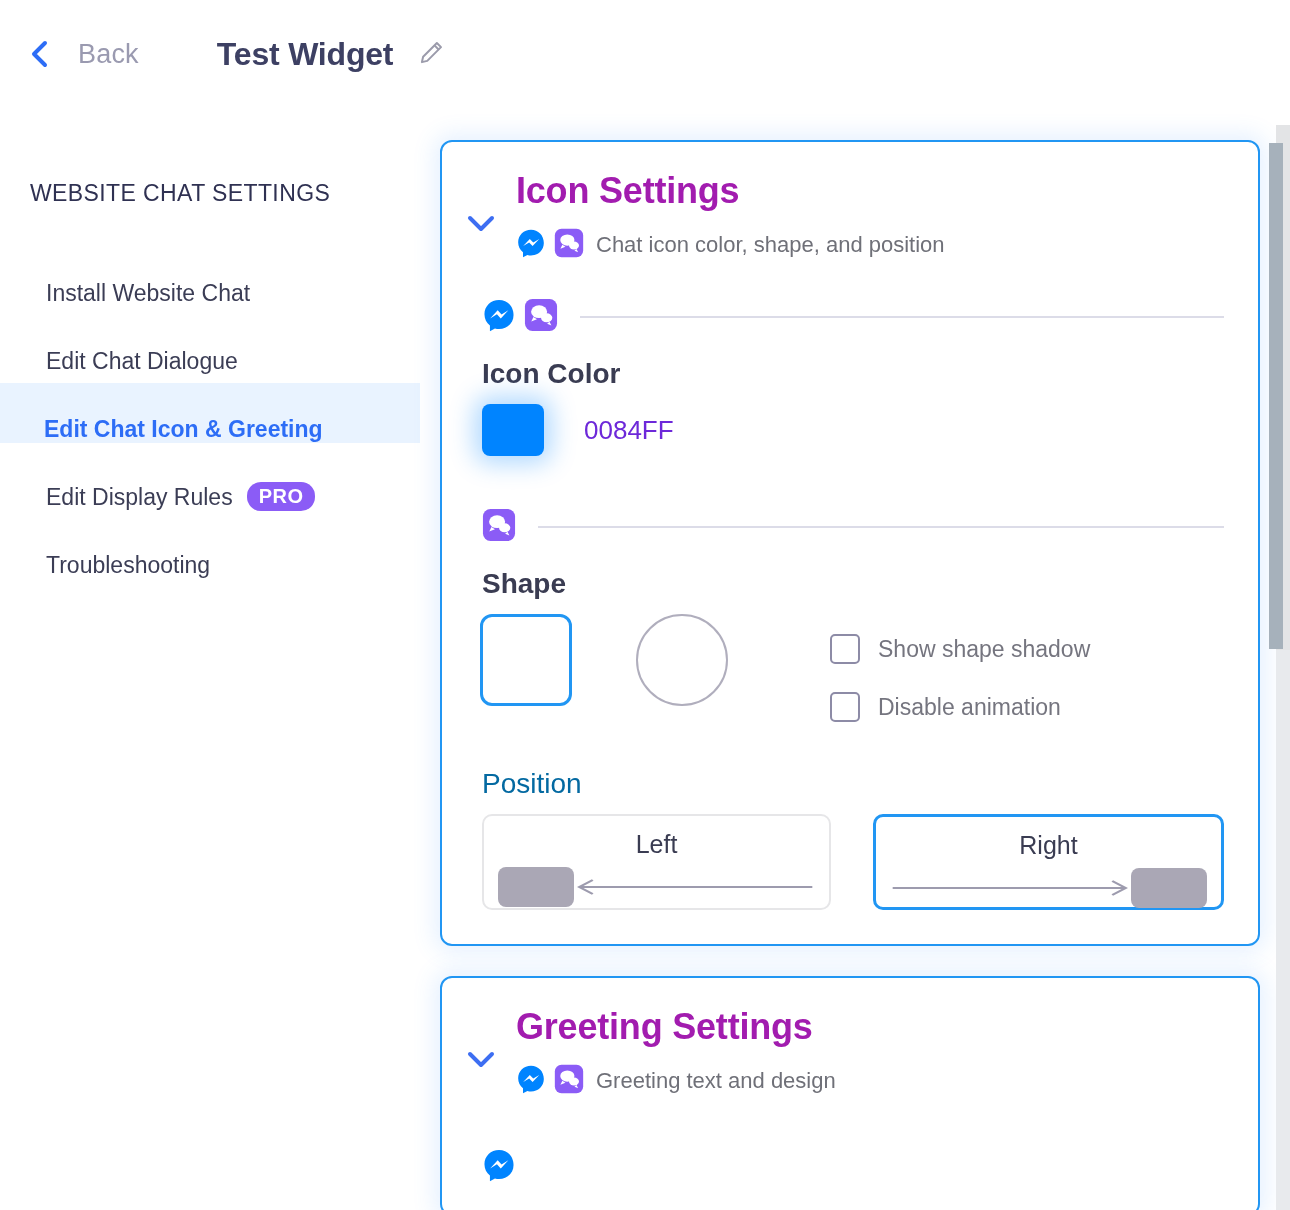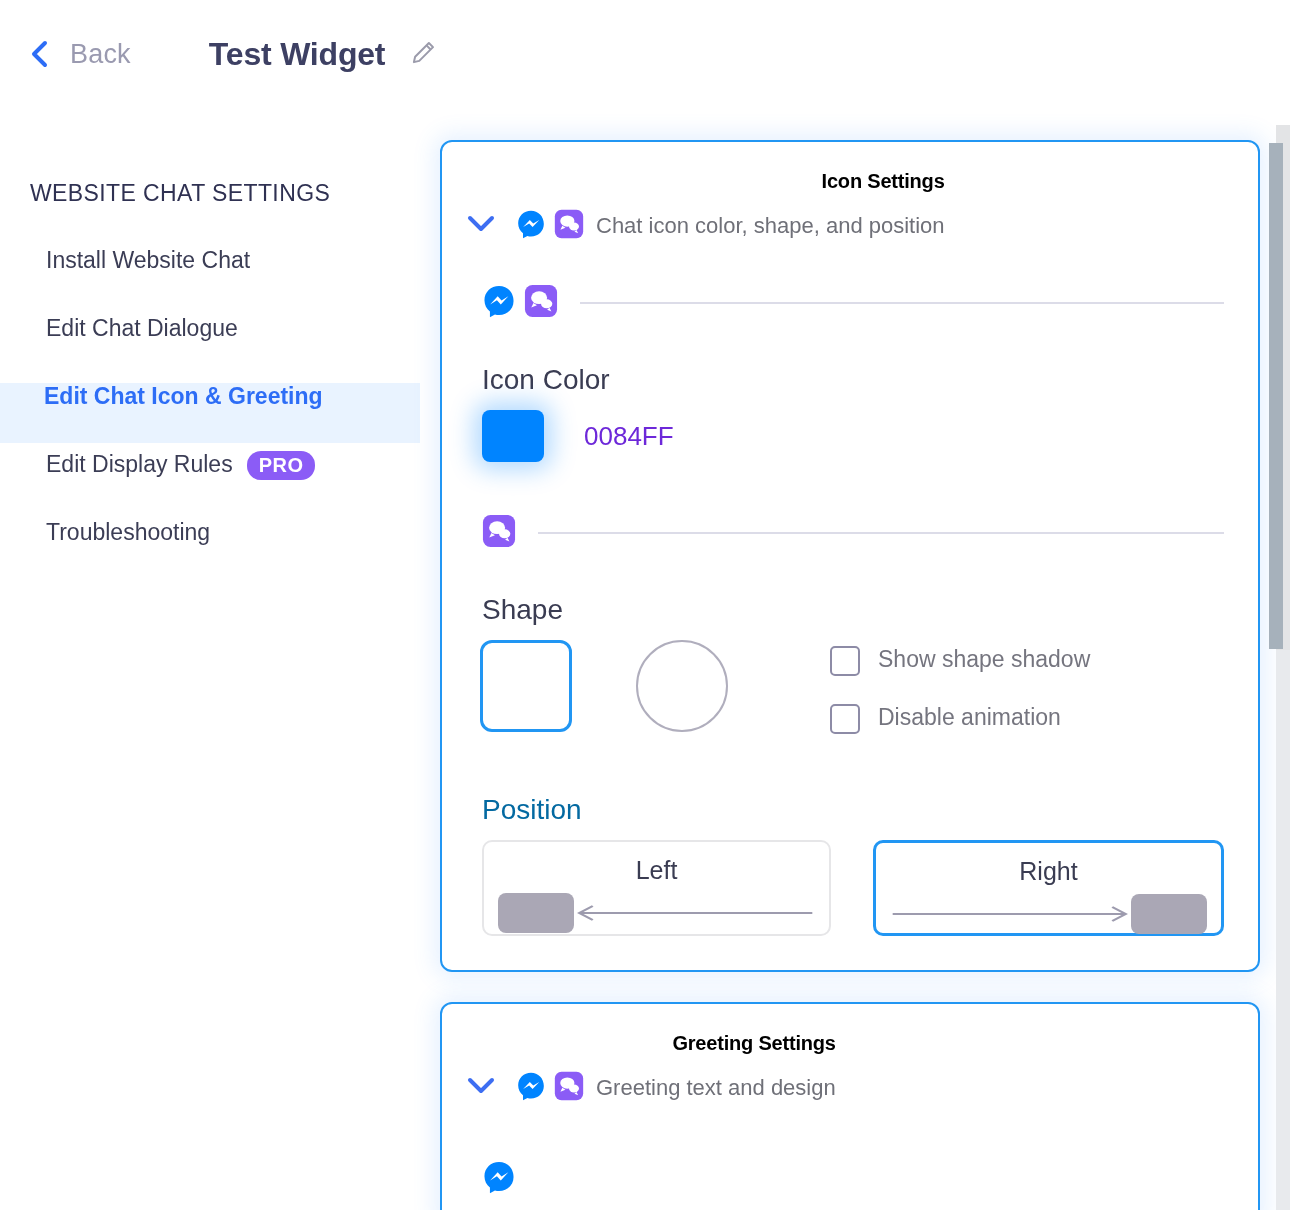--- a/index.html
+++ b/index.html
@@ -10,39 +10,39 @@
     overflow: hidden;
   }
   #root { position: relative; width: 1290px; height: 1210px; overflow: hidden; }
 
   
   .header {
     position: absolute; top: 0; left: 0; width: 1290px; height: 108px;
     display: flex; align-items: center;
   }
   .back-btn {
-    display: flex; align-items: center; gap: 20px;
+    display: flex; align-items: center; gap: 28px;
     margin-left: 28px; cursor: pointer;
   }
   .chevron-left { width: 22px; height: 30px; display: block; }
   .back-label { font-size: 27px; color: #9a9ab0; letter-spacing: .2px; }
   .page-title {
     margin-left: 78px;
     font-size: 32px; font-weight: bold; color: #3d4063; letter-spacing: -.2px;
   }
   .pencil-icon { margin-left: 22px; width: 30px; height: 30px; display: block; cursor: pointer; }
 
   
   .sidebar { position: absolute; left: 0; top: 180px; width: 420px; }
   .sidebar-title {
     font-size: 23px; font-weight: normal; color: #2f3152;
     letter-spacing: .4px; margin-left: 30px; margin-bottom: 40px;
   }
   .side-item {
-    height: 60px; display: flex; align-items: flex-start;
+    height: 60px; display: flex; align-items: flex-end;
     padding-left: 46px; font-size: 23px; color: #3b3d55;
     cursor: pointer;
   }
   .side-item.active { background: #e9f3ff; color: #2d6df6; font-weight: bold; padding-left: 44px; }
   .side-item .pro-badge {
     margin-left: 14px; background: #8b5cf6; color: #ffffff;
     font-size: 20px; font-weight: bold; letter-spacing: .5px;
     border-radius: 14px; padding: 4px 12px 5px; line-height: 1;
   }
   .gap-8 { height: 8px; }
@@ -53,32 +53,32 @@
   .card {
     position: relative;
     border: 2px solid #2196f3; border-radius: 12px;
     background: #ffffff;
     box-shadow: 0 0 22px 6px rgba(64,150,255,.13);
     margin-bottom: 30px;
   }
   .card-head { display: flex; align-items: flex-start; padding: 28px 0 24px 18px; }
   .chev-down { width: 42px; height: 42px; margin-top: 32px; flex: 0 0 auto; cursor: pointer; }
   .card-head-text { margin-left: 14px; }
-  .card-title { font-size: 20px; font-weight: bold; color: #000000; letter-spacing: -.2px; text-align: right; }
+  .card-title { font-size: 36px; font-weight: bold; color: #a21caf; letter-spacing: -.2px; }
   .card-sub-row { display: flex; align-items: center; margin-top: 16px; }
   .card-sub { font-size: 22px; color: #6f7078; margin-left: 12px; }
 
   
   .ico { display: inline-block; flex: 0 0 auto; }
   .ico + .ico { margin-left: 8px; }
 
   .divider-row { display: flex; align-items: center; padding: 0 34px 0 40px; margin-top: 12px; }
   .divider-line { flex: 1; height: 2px; background: #dcdce8; margin-left: 22px; }
 
-  .sec-label { font-size: 28px; color: #3a3c52; padding-left: 40px; margin-top: 42px; }
+  .sec-label { font-size: 28px; color: #3a3c52; padding-left: 40px; margin-top: 22px; font-weight: bold; }
 
   
   .color-row { display: flex; align-items: center; padding-left: 40px; margin-top: 14px; }
   .color-swatch {
     width: 62px; height: 52px; border-radius: 8px;
     box-shadow: 0 0 24px 8px rgba(0,132,255,.30);
     cursor: pointer;
   }
   .color-hex { font-size: 26px; color: #6d28d9; margin-left: 40px; }
 
@@ -86,21 +86,21 @@
   .shape-row { display: flex; align-items: flex-start; padding-left: 38px; margin-top: 14px; }
   .shape-square {
     width: 92px; height: 92px; border: 3px solid #2196f3;
     border-radius: 12px; background: #fff; cursor: pointer;
   }
   .shape-circle {
     width: 92px; height: 92px; border: 2px solid #b0aebd;
     border-radius: 50%; background: #fff; margin-left: 64px; cursor: pointer;
   }
   .checks { margin-left: 78px; margin-top: 6px; }
-  .check-row { display: flex; align-items: flex-start; height: 58px; cursor: pointer; padding-left: 24px; }
+  .check-row { display: flex; align-items: center; height: 58px; cursor: pointer; padding-left: 24px; }
   .checkbox {
     width: 30px; height: 30px; border: 2px solid #8d8ba6;
     border-radius: 5px; background: #fff; flex: 0 0 auto;
   }
   .check-label { font-size: 23px; color: #75757f; margin-left: 18px; }
 
   
   .pos-label { font-size: 28px; color: #0369a1; padding-left: 40px; margin-top: 32px; }
   .pos-row { display: flex; padding: 0 34px 0 40px; margin-top: 14px; gap: 42px; }
   .pos-opt {

